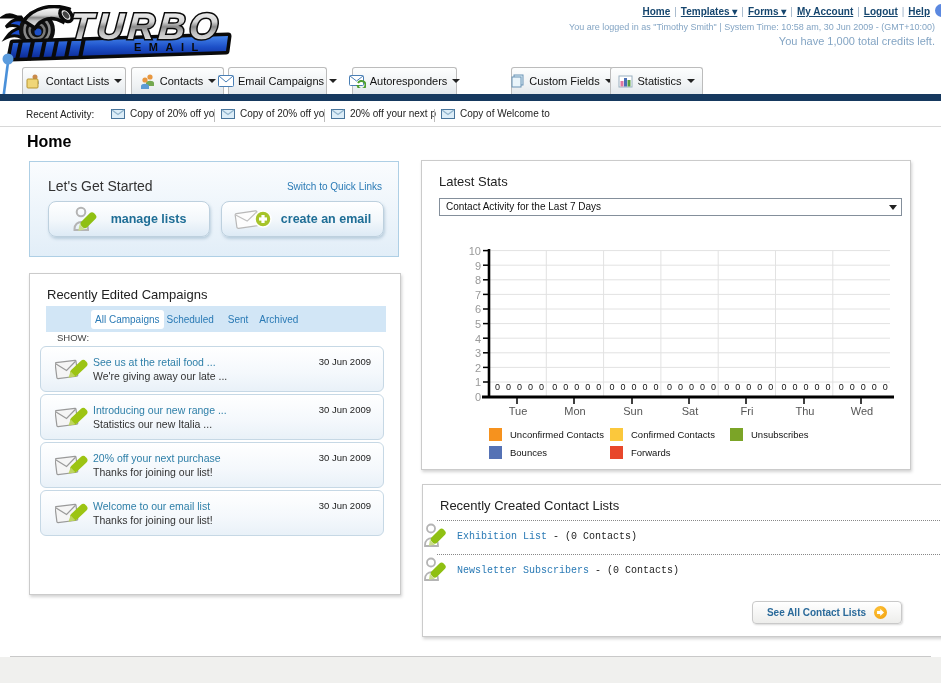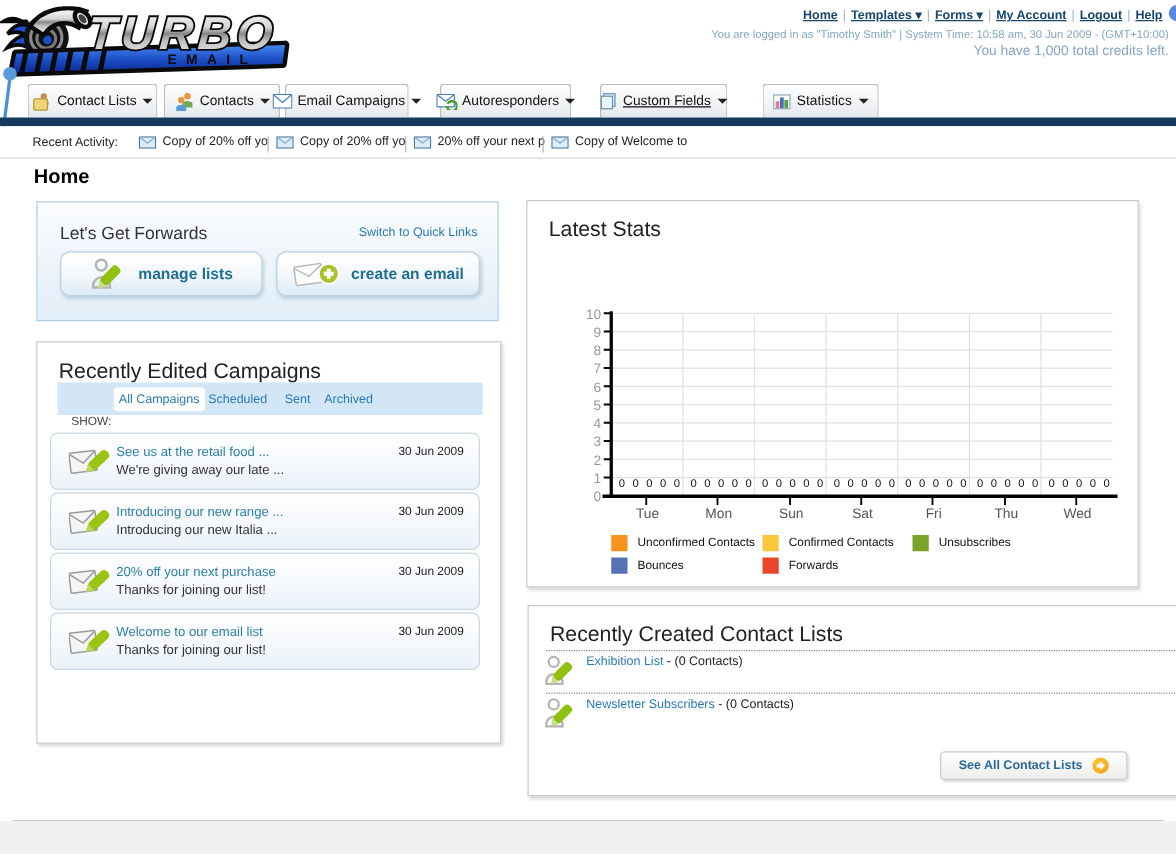--- a/index.html
+++ b/index.html
@@ -32,21 +32,21 @@
 
 #p1 { left:29px; top:161px; width:370px; height:96px; border:1px solid #aecfe5; background:linear-gradient(#fafcfe,#e2eef8); }
 #p1 .title { position:absolute; left:18px; top:16px; font-size:14px; color:#333; }
 #p1 .qlink { position:absolute; right:16px; top:19px; font-size:10px; color:#2a7ab5;margin-left:36px; }
 .bigbtn { position:absolute; top:39px; height:36px; border:1px solid #bdd0de; border-radius:8px; background:linear-gradient(#ffffff,#f2f7fb 55%,#ddeaf5); box-shadow:1px 2px 3px rgba(100,140,170,0.35); display:flex; align-items:center; justify-content:center; font-size:12.5px; font-weight:bold; color:#1f6e96; }
 #btn-manage { left:18px; width:162px; }
 #btn-create { left:191px; width:163px; }
 .bigbtn svg { margin-right:9px; }
 
 .panel { position:absolute; background:#fff; border:1px solid #cbcbcb; box-shadow:1px 2px 3px rgba(0,0,0,0.18); }
-.ptitle { position:absolute; left:17px; top:13px; font-size:17px; color:#222; }
+.ptitle { position:absolute; left:17px; top:13px; font-size:13px; color:#222; }
 
 #p2 { left:29px; top:273px; width:372px; height:322px; }
 #filter { position:absolute; left:16px; top:32px; width:340px; height:26px; background:#d2e6f6; display:flex; align-items:center; font-size:10px; }
 #filter .show { font-size:9.5px; color:#444; margin-left:11px;margin-top:36px; }
 #filter .sel { background:#fff; border-radius:3px; padding:4px 4px; margin-left:2px; color:#2a7ab5; }
 #filter a { color:#2a7ab5; text-decoration:none; margin-left:12px; }
 .card { position:absolute; left:10px; width:344px; height:46px; border:1px solid #c6d8e5; border-radius:6px; background:linear-gradient(#ffffff,#f4f8fc 60%,#e9f1f8); }
 .card .ttl { position:absolute; left:52px; top:9px; font-size:10.5px; color:#2e7fa8; }
 .card .sub { position:absolute; left:52px; top:23px; font-size:10.5px; color:#333; }
 .card .date { position:absolute; right:12px; top:9px; font-size:9.5px; color:#222; }
@@ -55,21 +55,21 @@
 
 #p3 { left:421px; top:160px; width:490px; height:310px; }
 #dropdown { position:absolute; left:17px; top:37px; width:463px; height:18px; border:1px solid #848f9b; background:#fff; font-size:10px; color:#111; line-height:16px; padding-left:6px; }
 #dropdown .arr { position:absolute; right:4px; top:6px; width:0; height:0; border-left:4px solid transparent; border-right:4px solid transparent; border-top:5px solid #222; }
 
 .leg { position:absolute; font-size:9.5px; color:#111; display:flex; align-items:center; }
 .leg .sq { width:13px; height:13px; margin-right:8px; display:inline-block; }
 
 #p4 { left:422px; top:484px; width:563px; height:153px; }
 .dots { position:absolute; left:14px; right:14px; border-top:1px dotted #888; height:0; }
-.clrow { position:absolute; left:12px; height:24px; display:flex; align-items:flex-start; font-size:10px; }
+.clrow { position:absolute; left:0; height:24px; display:flex; align-items:center; font-size:10px;font-family:Liberation Mono, monospace; }
 .clrow a { color:#2a7ab5; text-decoration:none; }
 .clrow span { color:#222; }
 #seeall { position:absolute; left:329px; top:116px; width:150px; height:23px; border:1px solid #c9c9c9; border-radius:4px; background:linear-gradient(#ffffff,#ededeb); box-shadow:1px 1px 2px rgba(0,0,0,0.15); display:flex; align-items:center; justify-content:center; font-size:10px; font-weight:bold; color:#2a6a9a; white-space:nowrap; }
 .orangearr { width:13px; height:13px; border-radius:50%; background:radial-gradient(circle at 40% 35%, #ffc53d, #f09b06); margin-left:8px; flex:0 0 13px; position:relative; }
 .orangearr:after { content:""; position:absolute; left:3px; top:3px; width:7px; height:7px; background:#fff; clip-path:polygon(0 30%, 45% 30%, 45% 0, 100% 50%, 45% 100%, 45% 70%, 0 70%); }
 
 #footline { left:10px; top:656px; width:921px; height:1px; background:#c9c9c9; }
 #footstrip { left:0; top:657px; width:941px; height:26px; background:#f0f0ee; }
 </style>
 </head>
@@ -158,21 +158,21 @@
   </div>
   <div class="tab" style="left:352px;width:105px;">
     <svg width="17" height="13" viewBox="0 0 17 13">
         <rect x="0.5" y="0.5" width="14" height="10" rx="1" fill="#fff" stroke="#4a7fb5" stroke-width="1"></rect>
         <path d="M1 1 L7.5 6 L14 1" fill="none" stroke="#4a7fb5" stroke-width="1"></path>
         <path d="M9 8 a4 4 0 1 1 0.1 4" fill="none" stroke="#4d9e2e" stroke-width="2"></path>
         <path d="M9 13 l-2 -3 l4 0 z" fill="#4d9e2e"></path>
       </svg>
     Autoresponders<span class="caret"></span>
   </div>
-  <div class="tab" style="left:480px;width:102px;text-decoration:underline;">
+  <div class="tab" style="left:511px;width:102px;">
     <svg width="14" height="14" viewBox="0 0 14 14">
         <rect x="3" y="1" width="9" height="10" fill="#dff0f8" stroke="#6a93b5" stroke-width="1"></rect>
         <rect x="1" y="3" width="9" height="10" fill="#eaf5fb" stroke="#6a93b5" stroke-width="1"></rect>
       </svg>
     Custom Fields<span class="caret"></span>
   </div>
   <div class="tab" style="left:610px;width:93px;">
     <svg width="15" height="13" viewBox="0 0 15 13">
         <rect x="1" y="1" width="13" height="11" fill="#fff" stroke="#9ab0c0" stroke-width="1"></rect>
         <rect x="2.5" y="6" width="3" height="5.5" fill="#e078a0"></rect>
@@ -203,21 +203,21 @@
   <div class="rsep" style="left:434px;"></div>
   <div class="ritem" style="left:441px;"><svg width="14" height="10" viewBox="0 0 14 10">
         <rect x="0.5" y="0.5" width="13" height="9" fill="#dcedf8" stroke="#49759c" stroke-width="1"></rect>
         <path d="M1 1 L7 5.5 L13 1" fill="none" stroke="#8fb3cc" stroke-width="1.2"></path>
       </svg>Copy of Welcome to</div>
 </div>
 
 <div class="abs" id="home">Home</div>
 
 <div class="abs" id="p1">
-  <div class="title">Let's Get Forwards</div>
+  <div class="title">Let's Get Started</div>
   <div class="qlink">Switch to Quick Links</div>
   <div class="bigbtn" id="btn-manage">
     <svg width="30" height="27" viewBox="0 0 30 27">
         <circle cx="9" cy="6" r="4.3" fill="none" stroke="#b4b4b4" stroke-width="2"></circle>
         <path d="M2.5 23 C2.5 13.5 16 13.5 16 23 L16 24 L2.5 24 Z" fill="none" stroke="#b4b4b4" stroke-width="2"></path>
         <g transform="rotate(45 15 15)">
           <rect x="11.5" y="4.5" width="8" height="18" rx="3.2" fill="#8fc012"></rect>
           <path d="M12 22.5 L19.5 22.5 L15.7 28 Z" fill="#c8dc8a"></path>
         </g>
       </svg>
@@ -266,21 +266,21 @@
         <g transform="rotate(-7 11 12)">
           <rect x="1" y="3.5" width="21" height="16" rx="1" fill="#f5f5f5" stroke="#9a9a9a" stroke-width="1.2"></rect>
           <path d="M1.5 4.5 L11.5 12.5 L21.5 4.5" fill="none" stroke="#9a9a9a" stroke-width="1.2"></path>
         </g>
         <g transform="rotate(47 22 12)">
           <rect x="18" y="-0.5" width="8" height="20" rx="3.6" fill="#9cc413"></rect>
           <path d="M18.5 17.5 L25.5 17.5 L21.8 23.5 Z" fill="#bed561"></path>
         </g>
       </svg>
     <div class="ttl">Introducing our new range ...</div>
-    <div class="sub">Introducing our new Italia ...</div>
+    <div class="sub">Statistics our new Italia ...</div>
     <div class="date">30 Jun 2009</div>
   </div>
   <div class="card" style="top:168px;">
     <svg class="env" width="34" height="24" viewBox="0 0 34 24">
         <g transform="rotate(-7 11 12)">
           <rect x="1" y="3.5" width="21" height="16" rx="1" fill="#f5f5f5" stroke="#9a9a9a" stroke-width="1.2"></rect>
           <path d="M1.5 4.5 L11.5 12.5 L21.5 4.5" fill="none" stroke="#9a9a9a" stroke-width="1.2"></path>
         </g>
         <g transform="rotate(47 22 12)">
           <rect x="18" y="-0.5" width="8" height="20" rx="3.6" fill="#9cc413"></rect>
@@ -303,20 +303,21 @@
         </g>
       </svg>
     <div class="ttl">Welcome to our email list</div>
     <div class="sub">Thanks for joining our list!</div>
     <div class="date">30 Jun 2009</div>
   </div>
 </div>
 
 <div class="panel" id="p3">
   <div class="ptitle">Latest Stats</div>
+  <div id="dropdown">Contact Activity for the Last 7 Days<span class="arr"></span></div>
   <svg class="abs" style="left:40px;top:80px;" width="440" height="180" viewBox="0 0 440 180">
 
     <g stroke="#e2e2e2" stroke-width="1">
       <line x1="27" y1="9.6" x2="428" y2="9.6"></line>
         <line x1="27" y1="24.2" x2="428" y2="24.2"></line>
       <line x1="27" y1="38.8" x2="428" y2="38.8"></line>
         <line x1="27" y1="53.4" x2="428" y2="53.4"></line>
       <line x1="27" y1="68" x2="428" y2="68"></line>
         <line x1="27" y1="82.6" x2="428" y2="82.6"></line>
       <line x1="27" y1="97.2" x2="428" y2="97.2"></line>

